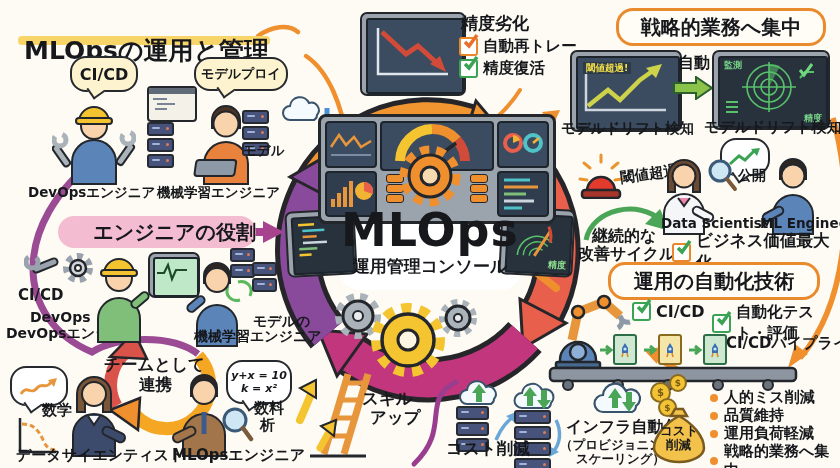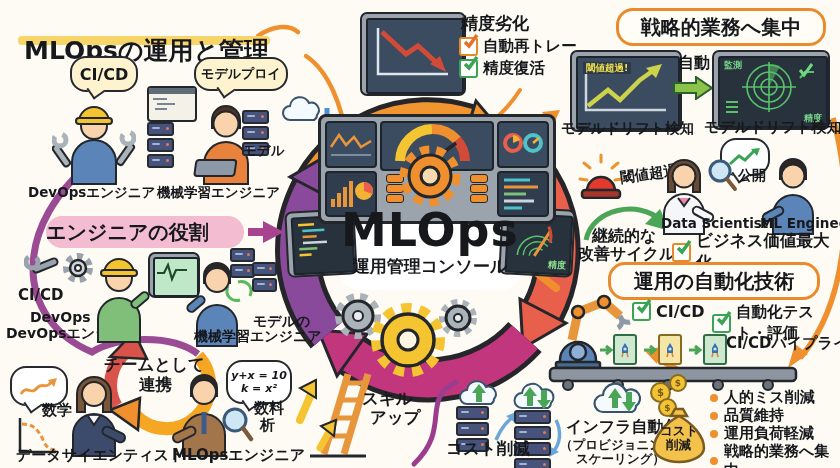--- a/index.html
+++ b/index.html
@@ -11,21 +11,21 @@
   #deco{position:absolute;left:0;top:0;z-index:1;}
   .z2{z-index:2;} .z3{z-index:3;} .z4{z-index:4;} .z5{z-index:5;}
   
   .bub{position:absolute;background:#fdf3cf;border:2.5px solid #26292e;border-radius:16px;
     display:flex;align-items:center;justify-content:center;font-weight:bold;z-index:3;}
   .bub::after{content:"";position:absolute;bottom:-7px;left:26%;width:11px;height:11px;background:inherit;
     border-right:2.5px solid #26292e;border-bottom:2.5px solid #26292e;transform:rotate(55deg);}
   .bub.w{background:#ffffff;}
   
   .pill-pink{position:absolute;background:#f3bcd0;border-radius:17px;display:flex;align-items:center;
-    justify-content:flex-start;font-weight:bold;z-index:3;}
+    justify-content:flex-end;font-weight:bold;z-index:3;margin-left:12px;}
   .pill-outline{position:absolute;background:#fffdf6;border:3.5px solid #e98b2d;border-radius:17px;
     display:flex;align-items:center;justify-content:center;font-weight:bold;z-index:3;}
   
   .chk{position:absolute;display:flex;align-items:center;gap:5px;font-weight:bold;z-index:3;}
   .box{width:15px;height:15px;border-radius:3px;background:#fff;position:relative;flex:none;}
   .box.ob{border:2.5px solid #e8882a;} .box.gb{border:2.5px solid #3aa454;}
   .box svg{position:absolute;left:1px;top:-6px;overflow:visible;}
   
   .mon{position:absolute;background:#9ba3ad;border:2.5px solid #23262a;border-radius:7px;padding:4px;z-index:3;}
   .scr{width:100%;height:100%;background:#3b4b60;border:2px solid #1d242c;border-radius:3px;overflow:hidden;position:relative;}

